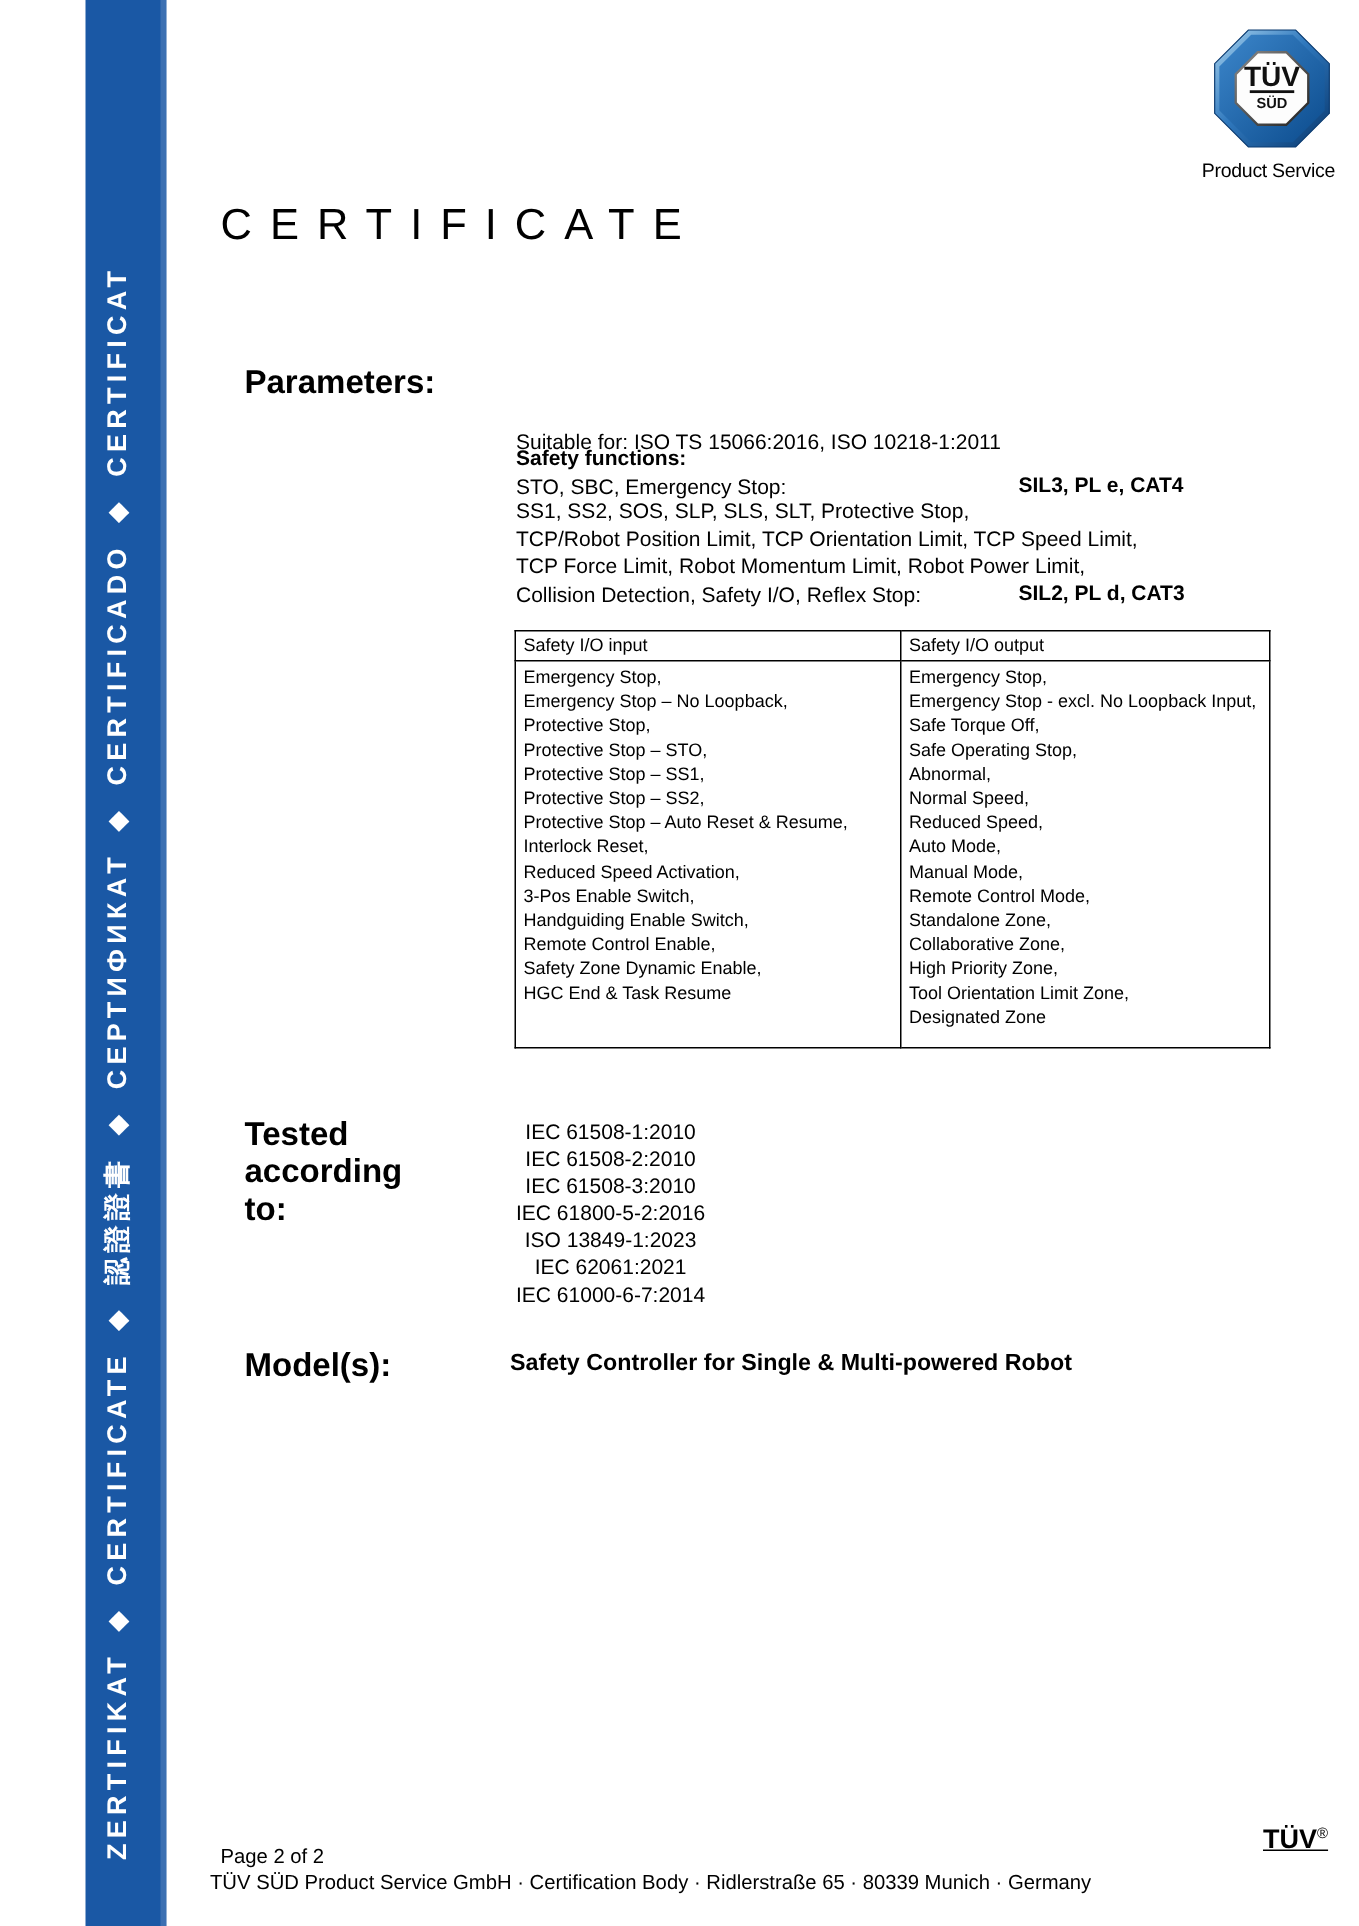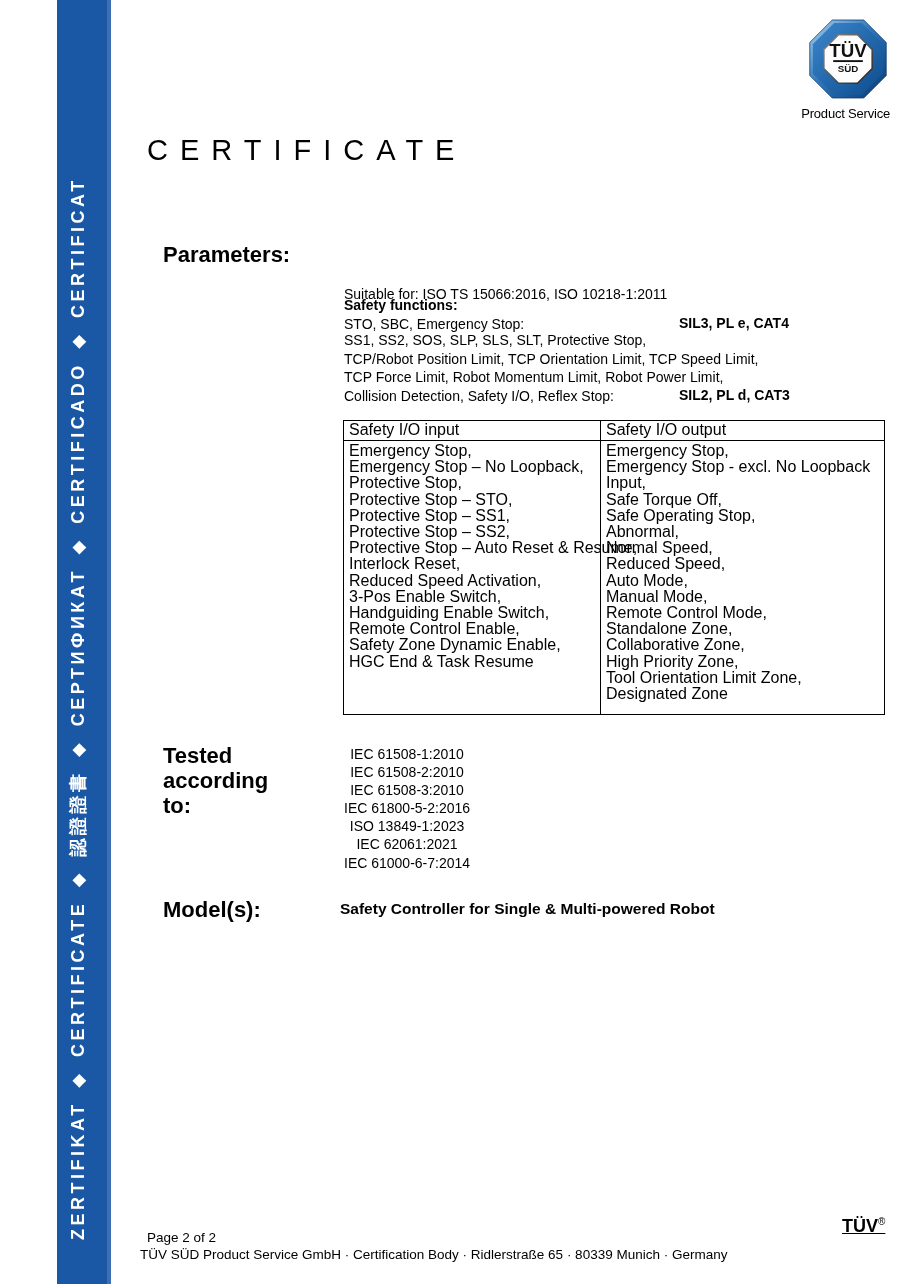--- a/index.html
+++ b/index.html
@@ -63,24 +63,24 @@
   .sf-heading { left: 344px; top: 296px; font-weight: bold; }
   .group1 { left: 344px; top: 315px; }
   .rating { position: absolute; font-size: 14px; font-weight: bold; }
   .rating-1 { left: 679px; top: 315px; }
   .group2 { left: 344px; top: 331px; line-height: 18.6px; white-space: pre-line; }
   .rating-2 { left: 679px; top: 387px; }
 
   
   .io-table {
     position: absolute; left: 343px; top: 420px;
-    width: 542px;
+    width: 504px;
     border-collapse: collapse;
     table-layout: fixed;
-    font-size: 16px;
+    font-size: 12px;
   }
   .io-table th, .io-table td { border: 1.5px solid #000; text-align: left; vertical-align: top; }
   .io-table th { font-weight: normal; padding: 1px 4px 2px 5px; line-height: 16px; }
   .io-table td { padding: 2px 3px 12px 5px; line-height: 16.2px; margin-top: 26px; }
   .col-input { width: 257px; }
   .io-table td.cell-input { white-space: pre; }
   .io-table td.cell-output { white-space: pre-line; }
 
   .standards { left: 344px; top: 745px; line-height: 18.1px; white-space: pre-line; text-align: center; }
   .model-value { position: absolute; left: 340px; top: 900px; font-size: 15.5px; font-weight: bold; }

